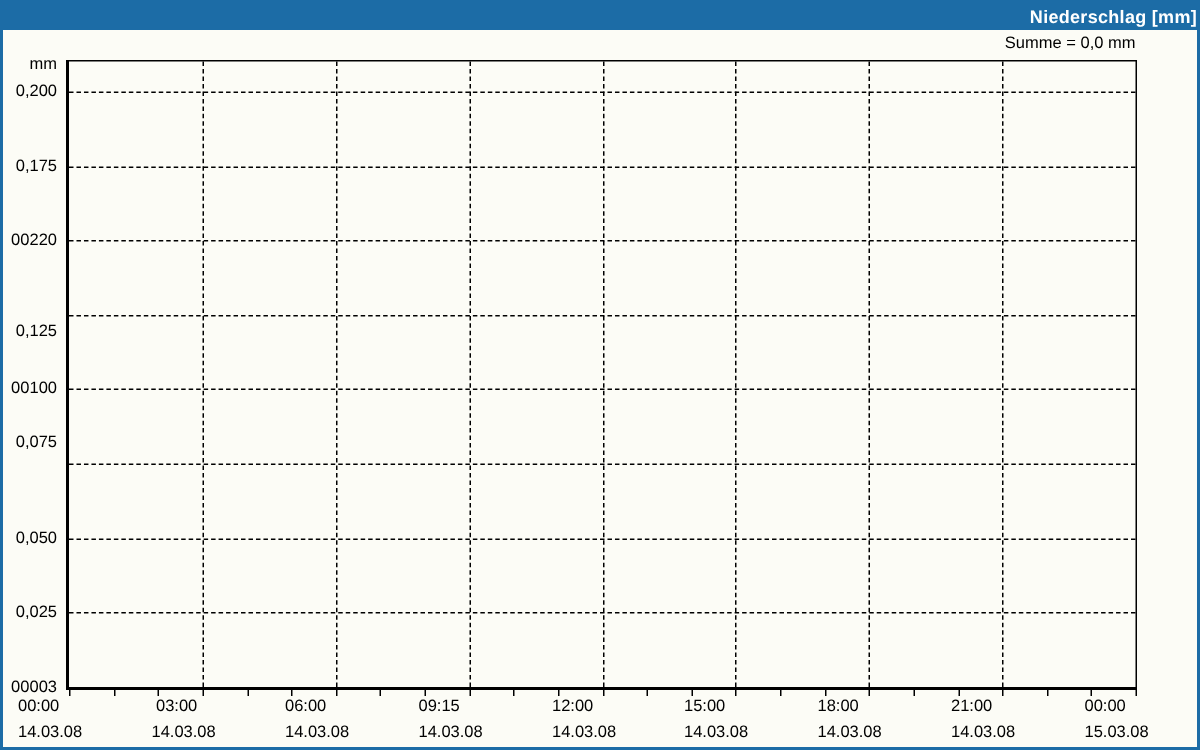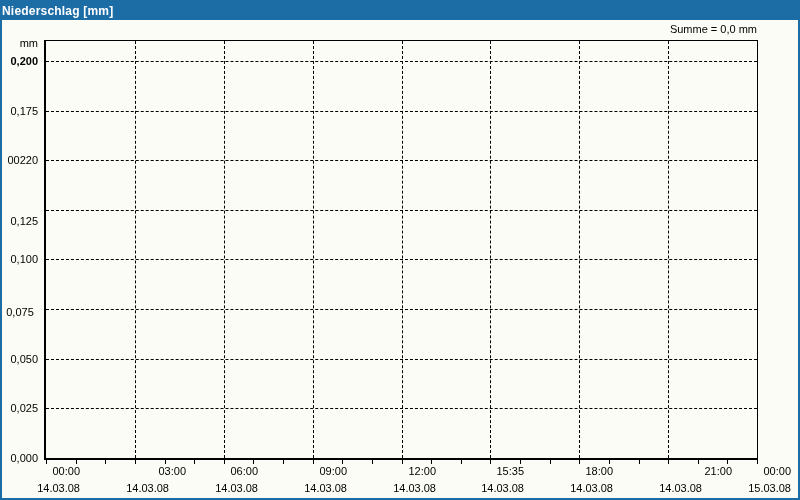--- a/index.html
+++ b/index.html
@@ -15,21 +15,21 @@
     border:2px solid var(--border-color,#1c6ca6);
     background:var(--bg-color,#fcfcf6);
     overflow:hidden;
     color:var(--text-color,#000);
   }
   .titlebar{
     position:absolute;left:0;top:0;right:0;height:18px;
     background:var(--titlebar-color,#1c6ca6);
     color:var(--title-text-color,#fff);
     font-size:12px;font-weight:bold;
-    text-align:left;line-height:18px;
+    text-align:right;line-height:18px;
     letter-spacing:0.2px;
   }
   .summe{
     position:absolute;top:21px;right:41px;
     font-size:11px;line-height:13px;
     white-space:nowrap;
   }
   .y-unit{
     position:absolute;left:0;top:35px;width:36px;
     text-align:right;font-size:11px;line-height:12px;
@@ -58,45 +58,45 @@
   }
   .x-ticks{
     position:absolute;left:44px;top:458px;width:712px;height:5px;
   }
   .xtick{
     position:absolute;top:0;width:1px;height:4px;
     background:var(--axis-color,#000);
   }
   .xtime,.xdate{
     position:absolute;width:68px;
-    text-align:right;font-size:11px;line-height:12px;
+    text-align:left;font-size:11px;line-height:12px;
     white-space:nowrap;
   }
   .xtime{top:463px;}
   .xdate{top:480px;}
 </style>
 </head>
 <body>
 
 <div class="window" style="--titlebar-color: #1c6ca6; --border-color: #1c6ca6; --title-text-color: #ffffff; --bg-color: #fcfcf6; --grid-color: #000000; --axis-color: #000000; --text-color: #000000;">
   <div class="titlebar">
     <span>Niederschlag [mm]</span>
   </div>
   <div class="summe">Summe = 0,0 mm</div>
   <div class="y-unit">mm</div>
   <div id="ylabels">
-      <div class="ylab" style="top: 53px; font-weight: bold;">0,200</div>
+      <div class="ylab" style="top: 53px;">0,200</div>
       <div class="ylab" style="top: 103px;">0,175</div>
       <div class="ylab" style="top: 152px;">00220</div>
       <div class="ylab" style="top: 213px;">0,125</div>
-      <div class="ylab" style="top: 251px;">0,100</div>
-      <div class="ylab" style="top: 304px; text-align: center;">0,075</div>
+      <div class="ylab" style="top: 251px;">00100</div>
+      <div class="ylab" style="top: 287px;">0,075</div>
       <div class="ylab" style="top: 351px;">0,050</div>
       <div class="ylab" style="top: 400px;">0,025</div>
-      <div class="ylab" style="top: 450px;">0,000</div>
+      <div class="ylab" style="top: 450px;">00003</div>
     </div>
   <div class="plot" id="plot">
       <div class="hgrid" style="top: 20px;"></div>
       <div class="hgrid" style="top: 70px;"></div>
       <div class="hgrid" style="top: 119px;"></div>
       <div class="hgrid" style="top: 169px;"></div>
       <div class="hgrid" style="top: 218px;"></div>
       <div class="hgrid" style="top: 268px;"></div>
       <div class="hgrid" style="top: 318px;"></div>
       <div class="hgrid" style="top: 367px;"></div>
@@ -131,30 +131,30 @@
       <div class="xtick" style="left: 563px;"></div>
       <div class="xtick" style="left: 593px;"></div>
       <div class="xtick" style="left: 622px;"></div>
       <div class="xtick" style="left: 652px;"></div>
       <div class="xtick" style="left: 681px;"></div>
       <div class="xtick" style="left: 711px;"></div>
     </div>
   <div id="xlabels">
       <div class="xtime" style="left: 10px;">00:00</div>
       <div class="xdate" style="left: 10px;">14.03.08</div>
-      <div class="xtime" style="left: 116px;">03:00</div>
+      <div class="xtime" style="left: 102px;">03:00</div>
       <div class="xdate" style="left: 99px;">14.03.08</div>
       <div class="xtime" style="left: 188px;">06:00</div>
       <div class="xdate" style="left: 188px;">14.03.08</div>
-      <div class="xtime" style="left: 277px;">09:00</div>
+      <div class="xtime" style="left: 277px;">09:15</div>
       <div class="xdate" style="left: 277px;">14.03.08</div>
       <div class="xtime" style="left: 366px;">12:00</div>
       <div class="xdate" style="left: 366px;">14.03.08</div>
-      <div class="xtime" style="left: 454px;">15:35</div>
+      <div class="xtime" style="left: 454px;">15:00</div>
       <div class="xdate" style="left: 454px;">14.03.08</div>
       <div class="xtime" style="left: 543px;">18:00</div>
       <div class="xdate" style="left: 543px;">14.03.08</div>
-      <div class="xtime" style="left: 662px;">21:00</div>
+      <div class="xtime" style="left: 632px;">21:00</div>
       <div class="xdate" style="left: 632px;">14.03.08</div>
       <div class="xtime" style="left: 721px;">00:00</div>
       <div class="xdate" style="left: 721px;">15.03.08</div>
     </div>
 </div>
 
 </body></html>

